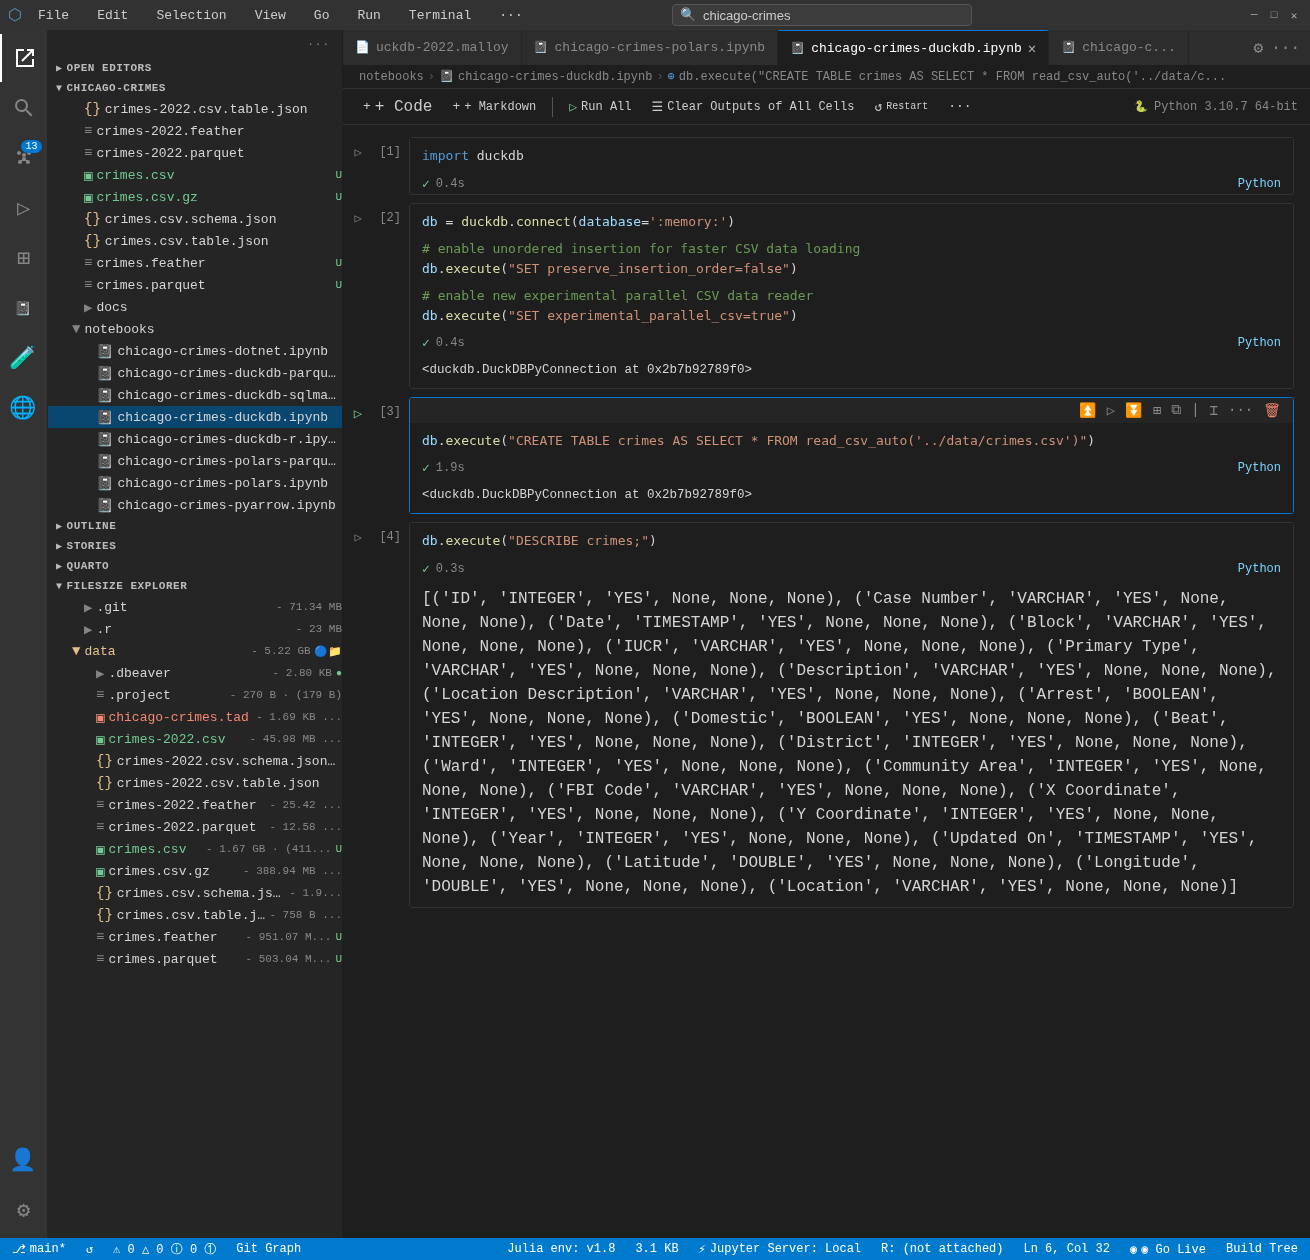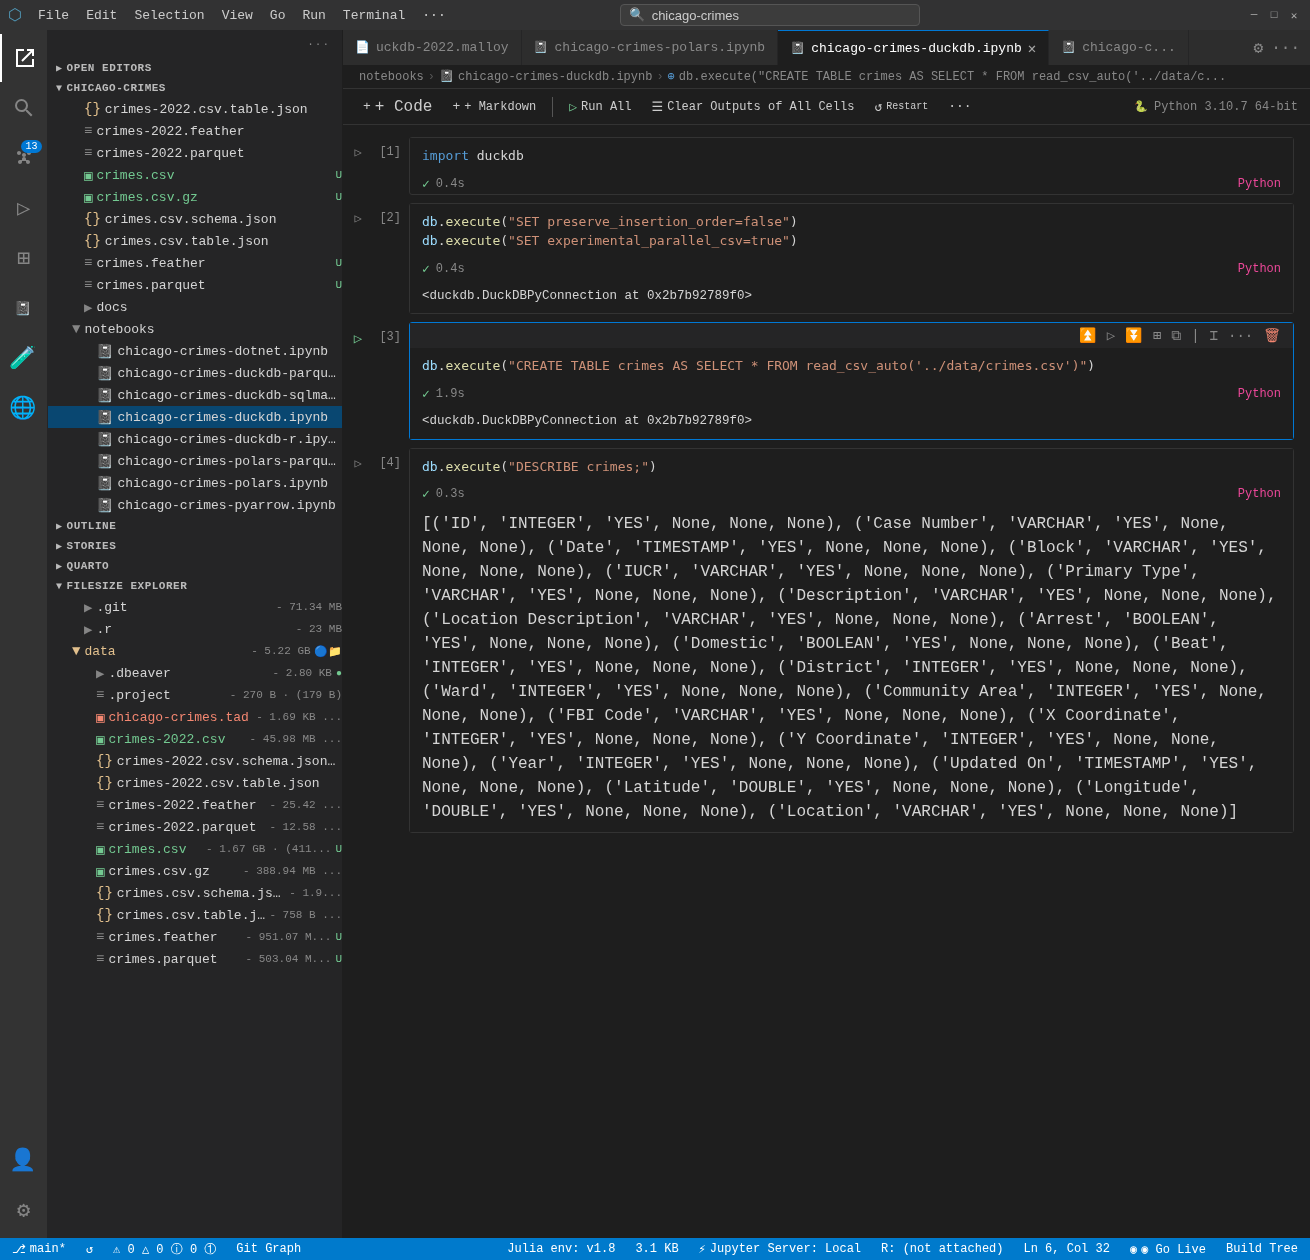--- a/index.html
+++ b/index.html
@@ -1,21 +1,21 @@
 <!DOCTYPE html>
 <html><head>
   <meta charset="utf-8">
   <style>
     * { box-sizing: border-box; margin: 0; padding: 0; }
     body { background: #1e1e1e; color: #d4d4d4; font-family: 'Consolas', 'Courier New', monospace; font-size: 13px; display: flex; flex-direction: column; height: 1260px; width: 1310px; overflow: hidden; }
 
     
     .titlebar { background: #323233; display: flex; align-items: center; height: 30px; padding: 0 8px; gap: 8px; flex-shrink: 0; }
     .titlebar-icon { color: #519aba; font-size: 16px; }
-    .menu-items { display: flex; gap: 1px; }
+    .menu-items { display: flex; gap: 12px; }
     .menu-item { color: #ccc; padding: 2px 8px; cursor: pointer; font-size: 13px; }
     .search-bar { flex: 1; max-width: 300px; margin: 0 auto; background: #3c3c3c; border: 1px solid #555; border-radius: 4px; display: flex; align-items: center; padding: 2px 8px; gap: 6px; }
     .search-bar input { background: transparent; border: none; color: #ccc; outline: none; width: 100%; font-size: 13px; }
     .window-controls { display: flex; gap: 4px; margin-left: auto; }
     .win-btn { width: 16px; height: 16px; display: flex; align-items: center; justify-content: center; color: #aaa; cursor: pointer; font-size: 11px; }
 
     
     .main-layout { display: flex; flex: 1; overflow: hidden; }
 
     
@@ -86,21 +86,21 @@
     .cell-container.focused { border-color: #0078d4; }
     .cell-container.normal { border-color: #333; }
 
     .cell-input { background: #1e1e1e; padding: 8px 12px; font-family: 'Consolas', monospace; font-size: 13px; line-height: 1.5; position: relative; }
     .cell-toolbar { display: flex; align-items: center; justify-content: flex-end; gap: 2px; padding: 2px 8px; background: #252526; }
     .cell-tb-btn { color: #888; cursor: pointer; font-size: 14px; padding: 2px 4px; }
 
     .cell-status { display: flex; align-items: center; gap: 6px; padding: 2px 12px; }
     .cell-check { color: #73c991; }
     .cell-time { color: #888; font-size: 12px; }
-    .cell-lang { color: #ec4899; font-size: 12px; margin-left: auto; }
+    .cell-lang { color: #7dd3fc; font-size: 12px; margin-left: auto; }
 
     .cell-output { padding: 8px 12px; font-size: 12.5px; color: #d4d4d4; line-height: 1.5; background: #1e1e1e; }
 
     
     .kw { color: #569cd6; }
     .fn { color: #dcdcaa; }
     .str { color: #ce9178; }
     .var { color: #9cdcfe; }
     .cmt { color: #6a9955; }
     .op { color: #d4d4d4; }
@@ -457,21 +457,24 @@
             <span class="cell-lang">Python</span>
           </div>
         </div>
       </div>
 
       <div class="cell-wrapper">
         <div style="width:30px;padding-top:8px;text-align:center;color:#888;font-size:12px;flex-shrink:0">▷</div>
         <div style="width:36px;padding-top:8px;text-align:right;color:#888;font-size:12px;padding-right:8px;flex-shrink:0">[2]</div>
         <div class="cell-container normal" style="flex:1;margin-right:16px;">
           <div class="cell-input">
+            <div><span class="var">db</span> <span class="op">=</span> <span class="fn">duckdb</span><span>.</span><span class="fn">connect</span><span>(</span><span class="var">database</span><span>=</span><span class="str">':memory:'</span><span>)</span></div>
+            <div style="margin-top:8px"><span class="cmt"># enable unordered insertion for faster CSV data loading</span></div>
             <div><span class="var">db</span><span>.</span><span class="fn">execute</span><span>(</span><span class="str">"SET preserve_insertion_order=false"</span><span>)</span></div>
+            <div style="margin-top:8px"><span class="cmt"># enable new experimental parallel CSV data reader</span></div>
             <div><span class="var">db</span><span>.</span><span class="fn">execute</span><span>(</span><span class="str">"SET experimental_parallel_csv=true"</span><span>)</span></div>
           </div>
           <div class="cell-status">
             <span class="cell-check">✓</span>
             <span class="cell-time">0.4s</span>
             <span class="cell-lang">Python</span>
           </div>
           <div class="cell-output">&lt;duckdb.DuckDBPyConnection at 0x2b7b92789f0&gt;</div>
         </div>
       </div>

